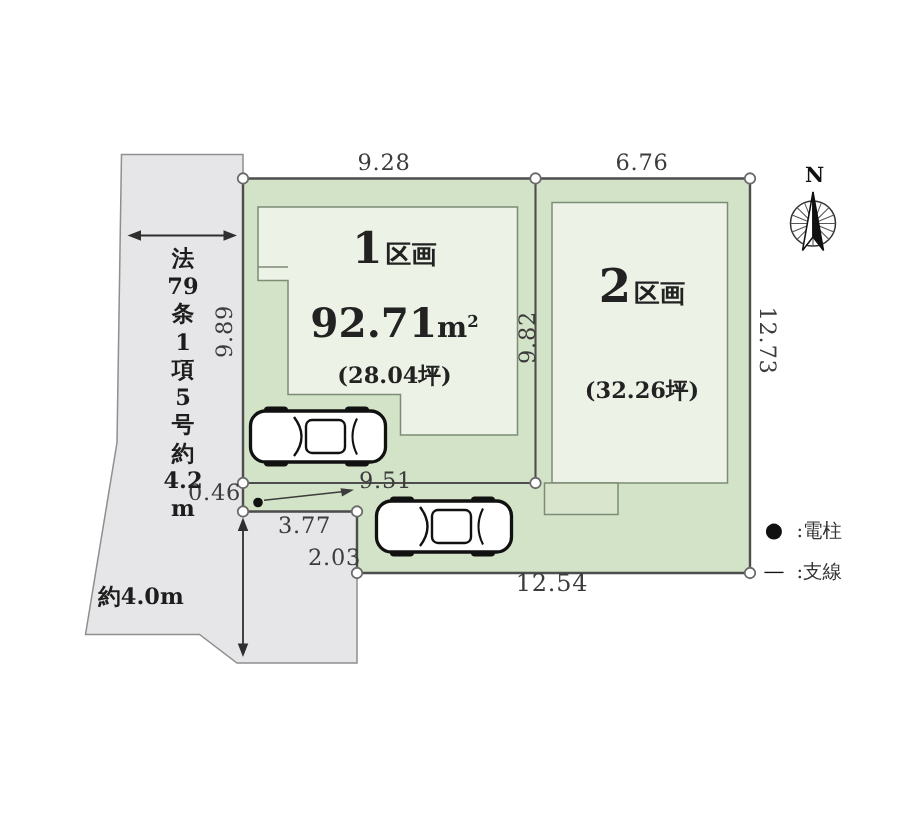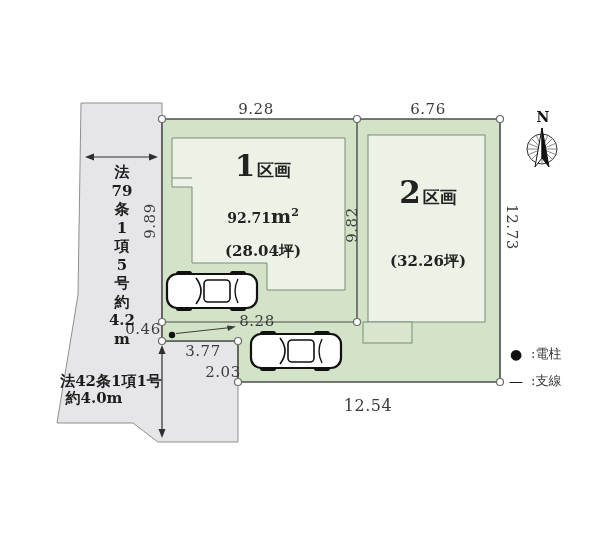--- a/index.html
+++ b/index.html
@@ -11,21 +11,21 @@
   .lbl{position:absolute;white-space:nowrap;line-height:1;}
   .dim{font-size:15px;color:#3c3c3c;letter-spacing:0.5px;}
   .center{transform:translate(-50%,-50%);}
   .rot-ccw{transform:translate(-50%,-50%) rotate(-90deg);}
   .rot-cw{transform:translate(-50%,-50%) rotate(90deg);}
   .plot-title{display:flex;align-items:baseline;gap:2px;color:#222;font-weight:bold;}
   .plot-num1{font-size:29px;}
   .plot-num2{font-size:31px;}
   .plot-suffix{font-size:17px;}
   .area-line{color:#222;font-weight:bold;}
-  .area-val1{font-size:14px;}
+  .area-val1{font-size:27px;}
   .area-val2{font-size:22px;}
   .area-unit{font-size:19px;}
   .area-sup{font-size:11px;vertical-align:super;}
   .tsubo{font-size:15px;color:#222;font-weight:bold;}
   .road-label{color:#1d1d1d;font-weight:bold;font-size:15px;}
   .road-left-col{display:flex;flex-direction:column;align-items:center;line-height:18.5px;text-align:center;}
   .legend{position:absolute;display:flex;flex-direction:column;gap:9px;font-size:13px;color:#333;}
   .legend-row{display:flex;align-items:center;gap:4px;}
   .legend-sym{width:22px;text-align:center;font-size:14px;color:#111;}
   .north{font-size:14px;font-weight:bold;color:#111;}
@@ -119,25 +119,25 @@
     </g>
   </svg>
 
   <div class="lbl dim center" style="left:256px;top:109px;">9.28</div>
   <div class="lbl dim center" style="left:428px;top:109px;">6.76</div>
 
   <div class="lbl dim rot-ccw" style="left:150px;top:221px;">9.89</div>
   <div class="lbl dim rot-ccw" style="left:352px;top:225px;">9.82</div>
   <div class="lbl dim rot-cw" style="left:511px;top:227px;">12.73</div>
 
-  <div class="lbl dim center" style="left:257px;top:321px;">8.28</div>
+  <div class="lbl dim center" style="left:257px;top:321px;">9.51</div>
   <div class="lbl dim center" style="left:143px;top:329px;">0.46</div>
   <div class="lbl dim center" style="left:203px;top:351px;">3.77</div>
   <div class="lbl dim center" style="left:223px;top:372px;">2.03</div>
-  <div class="lbl dim center" style="left:368px;top:406px;font-size:16px;">12.54</div>
+  <div class="lbl dim center" style="left:368px;top:389px;font-size:16px;">12.54</div>
 
   <div class="lbl plot-title center" style="left:263px;top:166px;">
     <span class="plot-num1">1</span>
       <span class="plot-suffix">区画</span>
   </div>
   <div class="lbl area-line center" style="left:263px;top:216px;">
     <span class="area-val1">92.71</span><span class="area-unit">m</span><span class="area-sup">2</span>
   </div>
   <div class="lbl tsubo center" style="left:263px;top:236px;margin-top:15px;">(28.04坪)</div>
 
@@ -153,21 +153,20 @@
     <span>条</span>
     <span>1</span>
     <span>項</span>
     <span>5</span>
     <span>号</span>
     <span>約</span>
     <span>4.2</span>
     <span>m</span>
   </div>
 
-  <div class="lbl road-label center" style="left:111px;top:381px;">法42条1項1号</div>
   <div class="lbl road-label center" style="left:94px;top:398px;">約4.0m</div>
 
   <div class="lbl north center" style="left:543px;top:117px;">N</div>
 
   <div class="legend" style="left:505px;top:345px;">
     <div class="legend-row">
       <span class="legend-sym">●</span>
       <span>:電柱</span>
     </div>
     <div class="legend-row">

